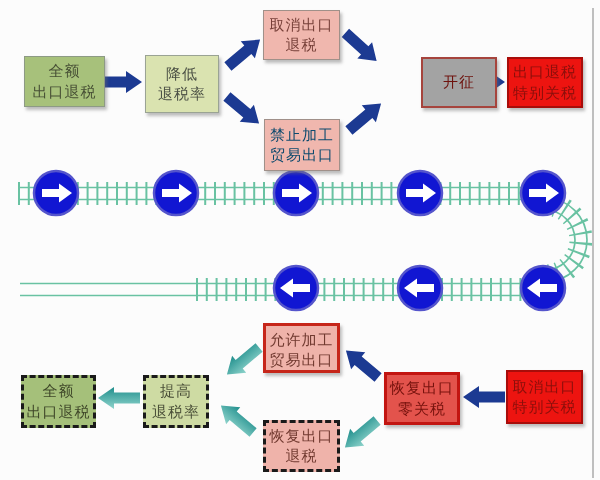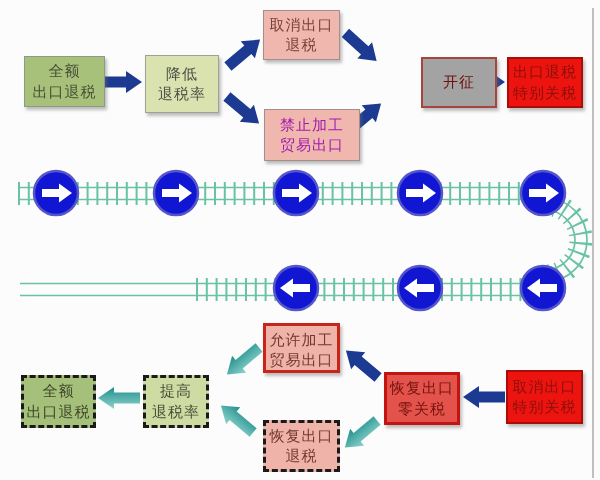--- a/index.html
+++ b/index.html
@@ -11,21 +11,21 @@
   .box{
     position:absolute;display:flex;flex-direction:column;align-items:center;
     justify-content:center;text-align:center;font-size:15px;line-height:1.35;
     letter-spacing:1px;box-sizing:border-box;z-index:3;
   }
   .shadow{box-shadow:2px 3px 3px rgba(110,110,110,.45);}
   
   .b1{left:24px;top:56px;width:81px;height:51px;background:#a7c17b;border:1px solid #8d9a85;color:#474f35;}
   .b2{left:145px;top:55px;width:74px;height:58px;background:#dae3b0;border:1px solid #9aa394;color:#4a4f44;}
   .b3{left:263px;top:10px;width:77px;height:50px;background:#f0b7ae;border:1px solid #a09089;color:#774039;}
-  .b4{left:264px;top:109px;width:96px;height:52px;background:#f0b7ae;border:1px solid #a09089;color:#a21caf;}
+  .b4{left:264px;top:119px;width:76px;height:52px;background:#f0b7ae;border:1px solid #a09089;color:#0c4a6e;}
   .b5{left:386px;top:57px;width:76px;height:51px;background:#a3a3a3;border:2px solid #a6443d;color:#6e120d;margin-left:35px;}
   .b6{left:507px;top:57px;width:76px;height:51px;background:#ed1410;border:2px solid #a80d0a;color:#8b0f0b;}
   
   .b7{left:263px;top:323px;width:77px;height:50px;background:#efb3aa;border:3px solid #c6261a;color:#70392f;justify-content:flex-end;}
   .b8{left:384px;top:372px;width:76px;height:53px;background:#e3534c;border:3px solid #c21511;color:#76120d;}
   .b9{left:506px;top:370px;width:77px;height:54px;background:#ed1410;border:2px solid #a80d0a;color:#8b0f0b;}
   .b10{left:263px;top:420px;width:77px;height:52px;background:#efb3aa;border:3px dashed #1a1a1a;color:#70392f;}
   .b11{left:143px;top:375px;width:66px;height:53px;background:#cedba3;border:3px dashed #1a1a1a;color:#4a4f38;}
   .b12{left:21px;top:375px;width:75px;height:53px;background:#a5c07a;border:3px dashed #1a1a1a;color:#3f4729;}
   .edge-line{position:absolute;left:592px;top:8px;width:2px;height:470px;background:#bfbfbf;z-index:1;}

